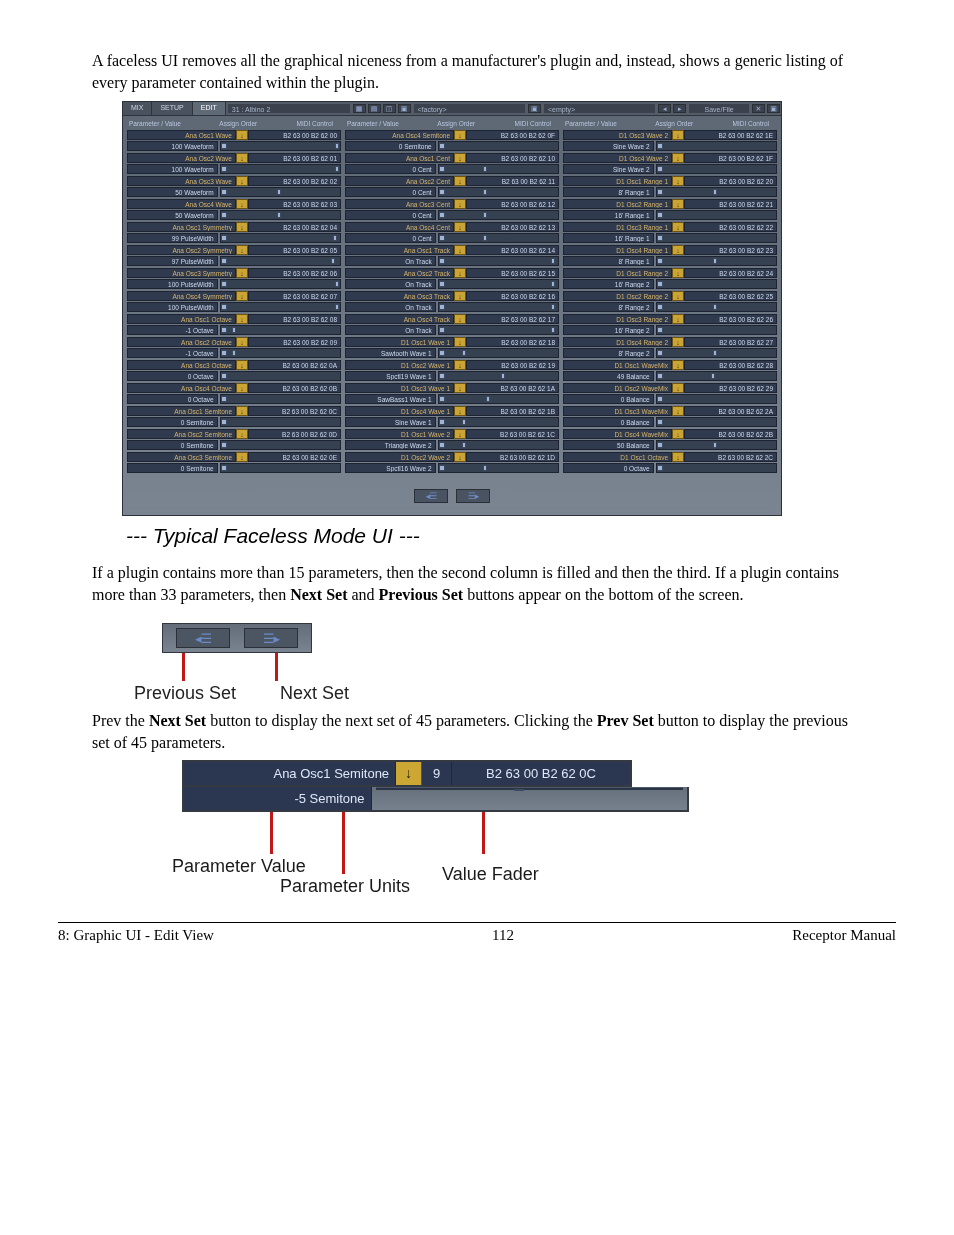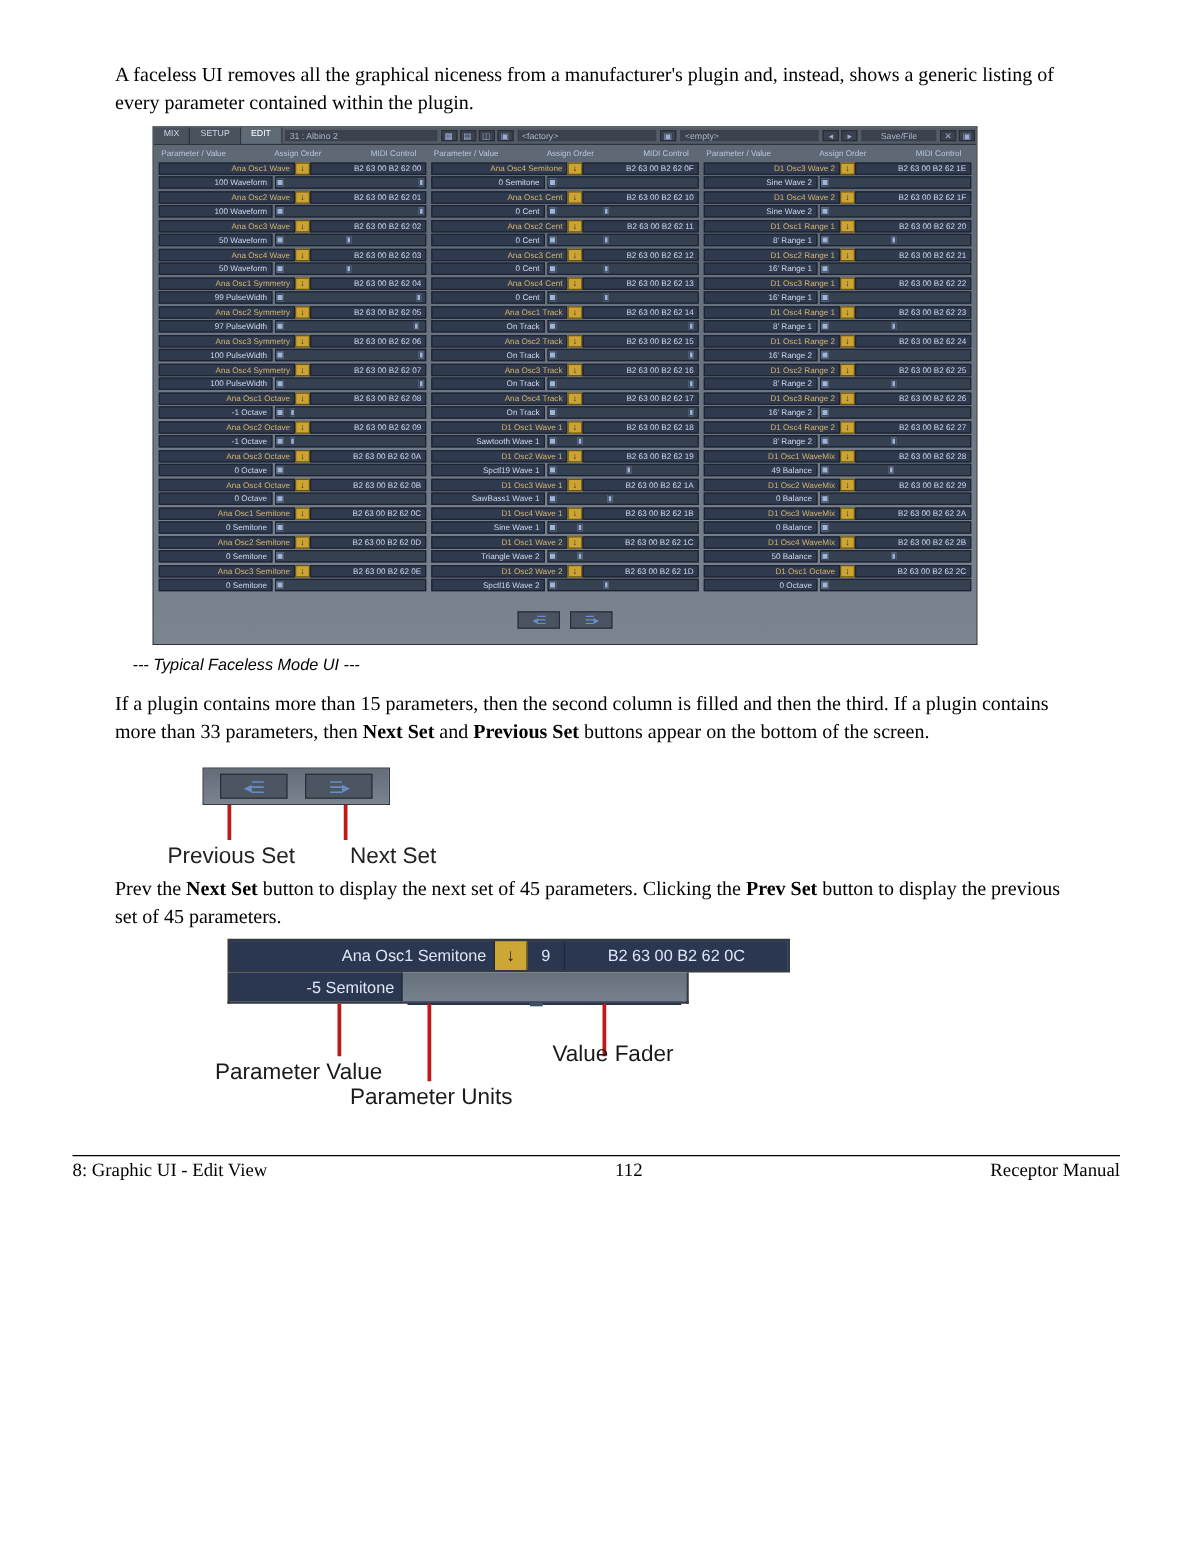--- a/index.html
+++ b/index.html
@@ -6,21 +6,21 @@
   body {
     font-family: Georgia, 'Times New Roman', serif;
     background: #fff;
     color: #000;
     width: 954px;
     margin: 0 auto;
     padding: 50px 0 20px;
   }
   .content { padding: 0 92px 0 92px; }
   p { font-size: 16px; line-height: 1.35; margin-bottom: 6px; text-align: left; }
-  .caption { font-style: italic; font-family: Arial, Helvetica, sans-serif; font-size: 13px; margin: 8px 0 14px 14px; }
+  .caption { font-style: italic; font-family: Arial, Helvetica, sans-serif; font-size: 21px; margin: 8px 0 14px 34px; }
   .bold { font-weight: bold; }
 
   
   .ui-window {
     width: 660px;
     margin: 8px 0 4px 30px;
     background: linear-gradient(180deg,#5d6774 0%, #6b7581 45%, #7b8591 100%);
     border: 1px solid #2c3038;
     font-family: Arial, Helvetica, sans-serif;
     font-size: 7px;
@@ -200,25 +200,25 @@
   .elem-row{
     display:flex;
     align-items:stretch;
     border:2px solid #353a42;
     background:linear-gradient(#5e6876,#6f7986);
     width:450px;
     box-shadow: inset 0 0 0 1px #4a5260;
   }
   .elem-row2{
     display:flex;
-    align-items:flex-end;
+    align-items:flex-start;
     border:2px solid #353a42;
     border-top:none;
     background:linear-gradient(#66707d,#77818e);
-    width:369px;
+    width:507px;
   }
   .e-name{
     flex:1.2;
     background:#2b3750;
     color:#dde7f8;
     text-align:right;
     padding:4px 6px;
     font-size:13px;
     border-right:1px solid #1f2838;
   }
@@ -273,21 +273,21 @@
     left:45%;top:2px;bottom:2px;
     width:8px;background:#a7bbd9;
     border:1px solid #3d4c63;
   }
   .diag-container{position:relative;width:520px;}
   .diag-container .rl{position:absolute;background:#c01818;}
 
   
   .footer{
     border-top:1px solid #000;
-    margin: 43px 58px 0;
+    margin: 32px 58px 0;
     padding-top:4px;
     display:flex;
     justify-content:space-between;
     font-size:15px;
   }
 </style>
 </head>
 <body>
 
 <div class="content">
@@ -964,21 +964,21 @@
       <div class="elem-row2" style="margin-left:30px">
         <div class="e-val">-5 Semitone</div>
         <div class="e-fader"></div>
       </div>
 
       <div style="position:relative;height:78px;">
         <div class="rl" style="left:118px;top:0;width:3px;height:42px"></div>
         <div class="rl" style="left:190px;top:0;width:3px;height:62px"></div>
         <div class="rl" style="left:330px;top:0;width:3px;height:42px"></div>
         <span style="position:absolute;left:20px;top:44px;font-size:18px">Parameter Value</span>
-        <span style="position:absolute;left:290px;top:30px;font-size:18px">Value Fader</span>
+        <span style="position:absolute;left:290px;top:52px;font-size:18px">Value Fader</span>
         <span style="position:absolute;left:128px;top:64px;font-size:18px">Parameter Units</span>
       </div>
     </div>
   </div>
 
 </div>
 
 <div class="footer">
   <span>8: Graphic UI - Edit View</span>
   <span>112</span>

